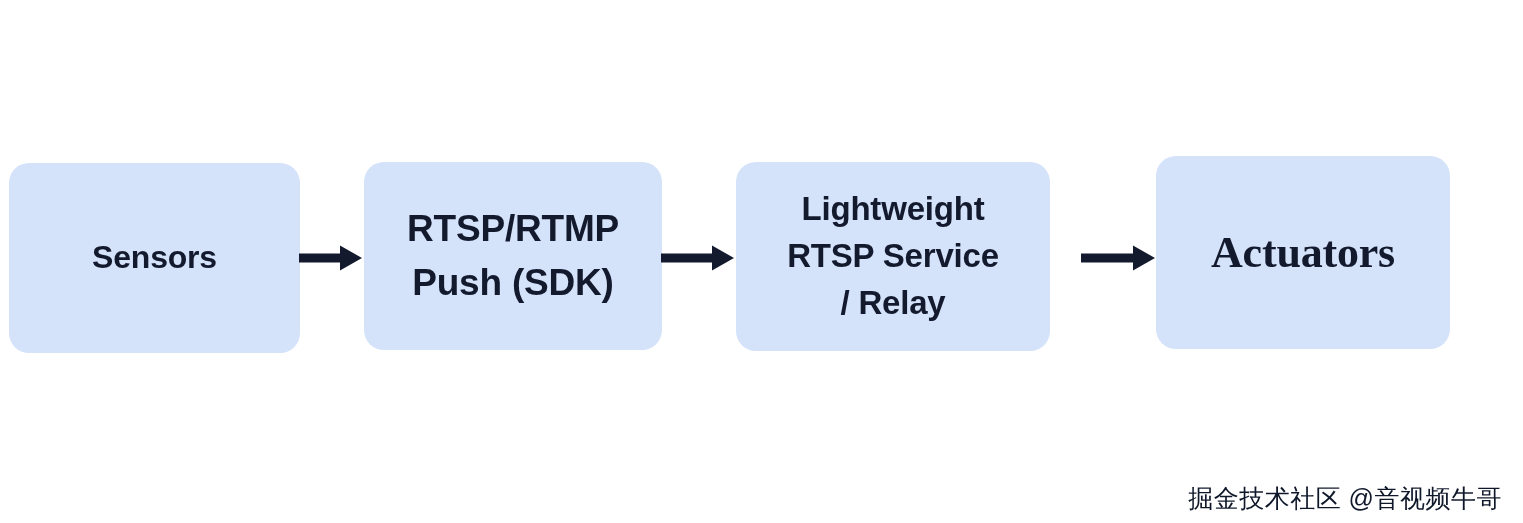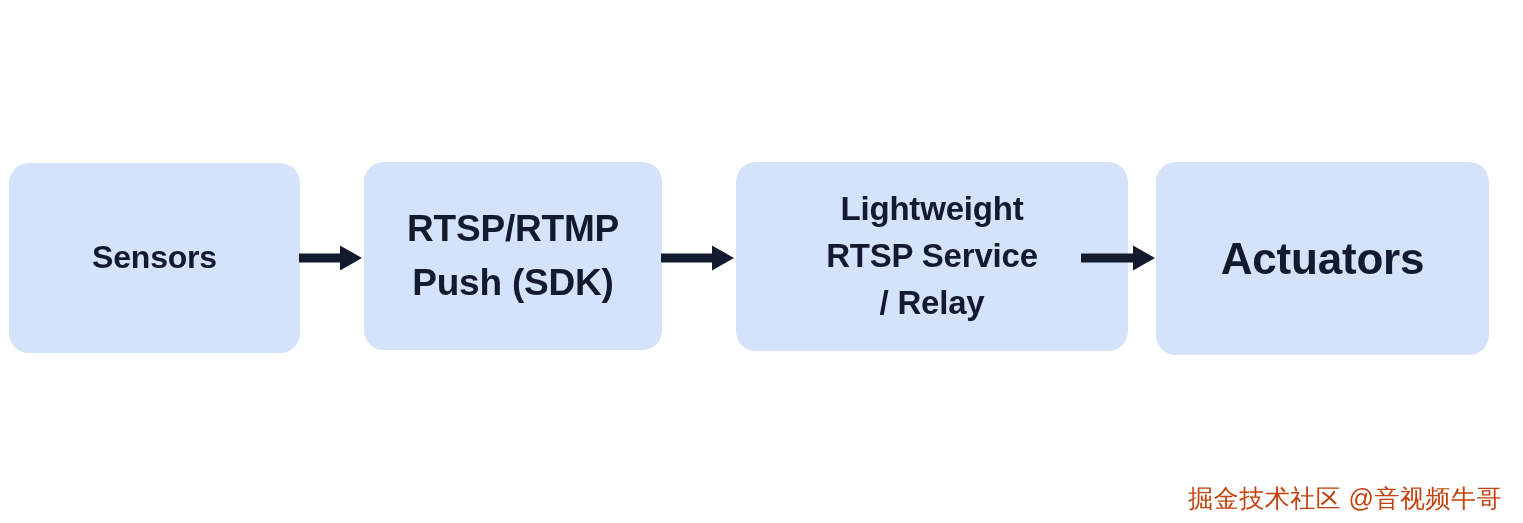--- a/index.html
+++ b/index.html
@@ -59,54 +59,55 @@
     width: 298px;
     height: 188px;
     font-size: 37px;
     line-height: 1.45;
   }
 
   
   #node-relay {
     left: 736px;
     top: 162px;
-    width: 392px;
+    width: 314px;
     height: 189px;
     font-size: 33px;
     line-height: 1.42;
   }
 
   
   #node-actuators {
     left: 1156px;
-    top: 162px;
-    width: 333px;
+    top: 156px;
+    width: 294px;
     height: 193px;
     font-size: 44px;
     line-height: 1.18;
+    font-family: Liberation Serif, serif;
   }
 
   .arrow {
     position: absolute;
     top: 239px;
     height: 38px;
   }
   .arrow svg { display: block; }
 
   #arrow-1 { left: 299px;  width: 64px;  }
   #arrow-2 { left: 661px;  width: 74px;  }
   #arrow-3 { left: 1081px; width: 75px;  }
 
   #watermark {
     position: absolute;
     right: 21px;
     bottom: 12px;
     font-size: 25px;
     line-height: 1;
-    color: #c2410c;
+    color: #0f172a;
     font-weight: 400;
     white-space: nowrap;
     letter-spacing: 0.5px;
     user-select: none;
     text-align: center;
   }
 </style>
 </head>
 <body>
 

